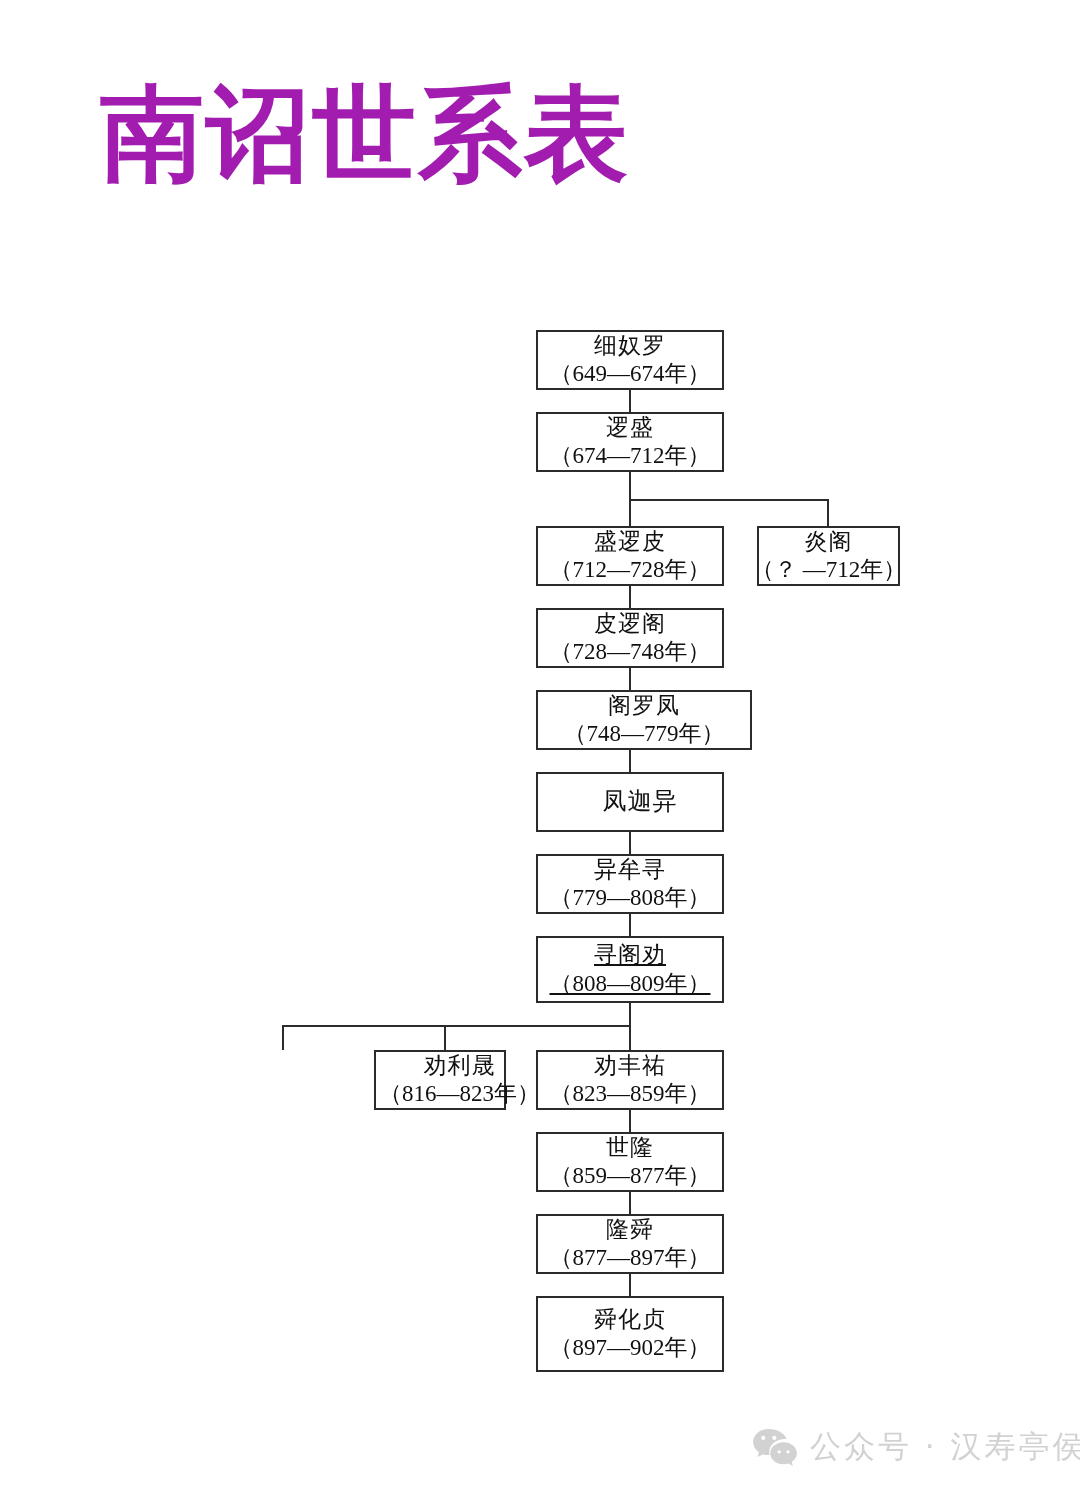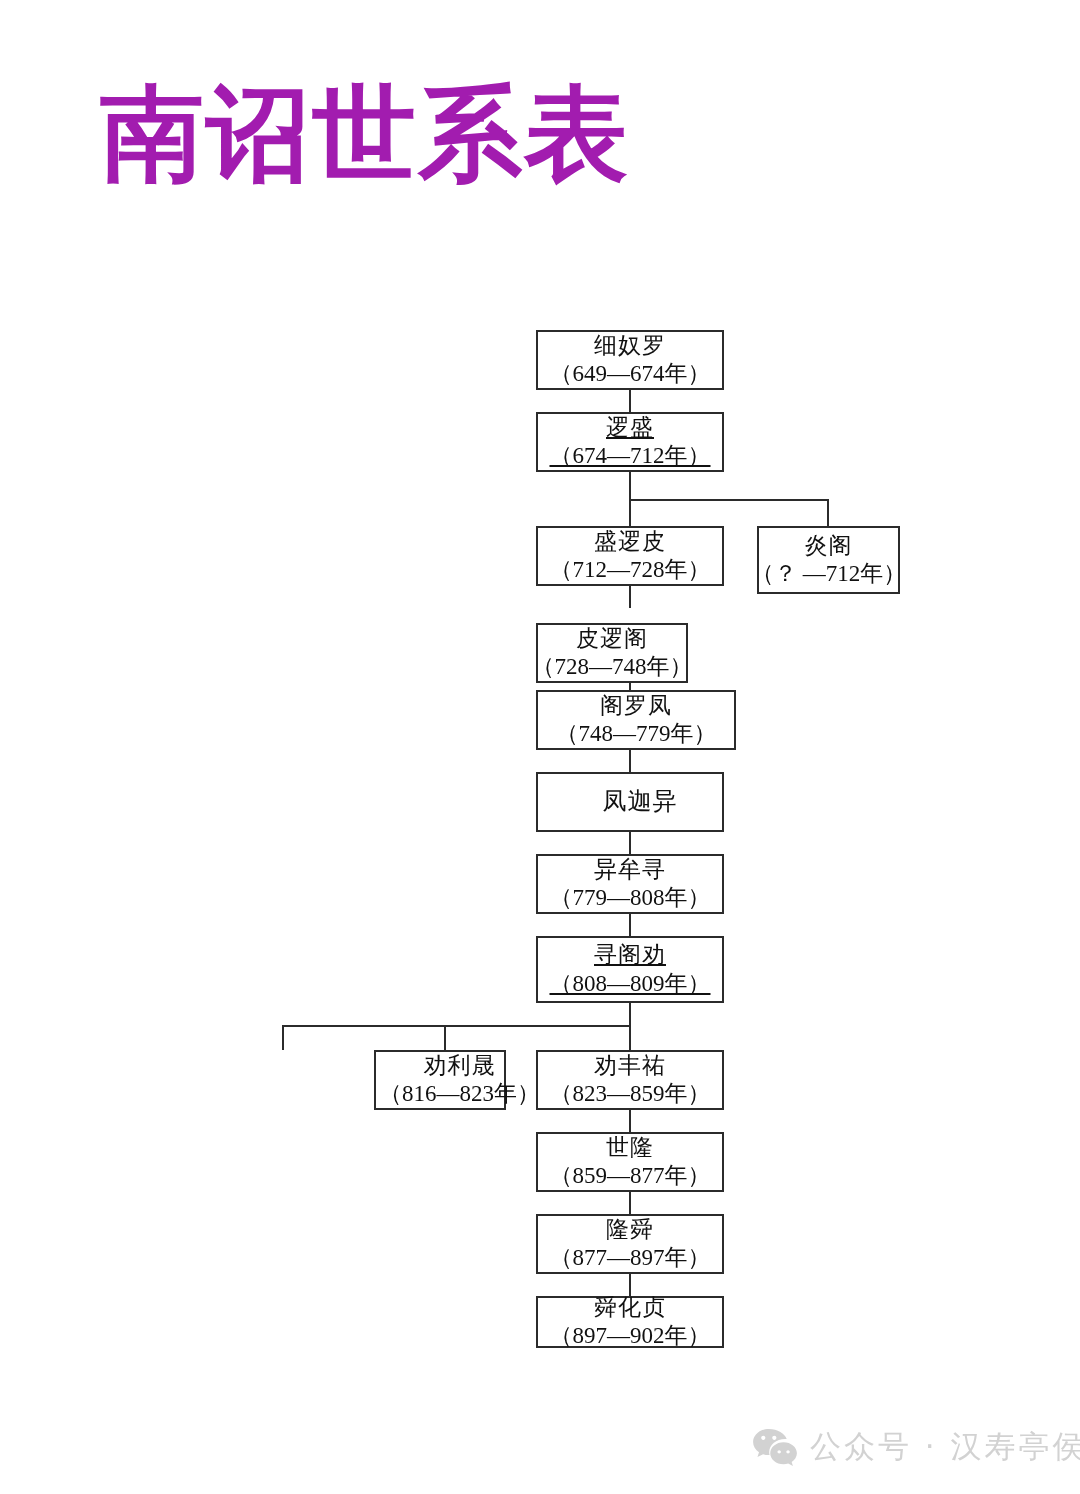--- a/index.html
+++ b/index.html
@@ -130,41 +130,41 @@
 
   <div class="vline" style="left:613px; top:1110px; height:22px;"></div>
   <div class="vline" style="left:613px; top:1192px; height:22px;"></div>
   <div class="vline" style="left:613px; top:1274px; height:22px;"></div>
 
   <div class="node" style="left:520px; top:330px; width:188px; height:60px;">
     <span class="nm">细奴罗</span>
     <span class="yr">（649—674年）</span>
   </div>
 
-  <div class="node" style="left:520px; top:412px; width:188px; height:60px;text-decoration:underline;">
+  <div class="node" style="left:520px; top:412px; width:188px; height:60px;">
     <span class="nm">逻盛</span>
     <span class="yr">（674—712年）</span>
   </div>
 
   <div class="node" style="left:520px; top:526px; width:188px; height:60px;">
     <span class="nm">盛逻皮</span>
     <span class="yr">（712—728年）</span>
   </div>
 
-  <div class="node" style="left:741px; top:526px; width:143px; height:68px;">
+  <div class="node" style="left:741px; top:526px; width:143px; height:60px;">
     <span class="nm">炎阁</span>
     <span class="yr">（？ —712年）</span>
   </div>
 
-  <div class="node" style="left:520px; top:608px; width:152px; height:60px;margin-top:15px;">
+  <div class="node" style="left:520px; top:608px; width:188px; height:60px;">
     <span class="nm">皮逻阁</span>
     <span class="yr">（728—748年）</span>
   </div>
 
-  <div class="node" style="left:520px; top:690px; width:200px; height:60px;">
+  <div class="node" style="left:520px; top:690px; width:216px; height:60px;">
     <span class="nm">阁罗凤</span>
     <span class="yr">（748—779年）</span>
   </div>
 
   <div class="node single" style="left:520px; top:772px; width:188px; height:60px;">
     <span class="nm">凤迦异</span>
   </div>
 
   <div class="node" style="left:520px; top:854px; width:188px; height:60px;">
     <span class="nm">异牟寻</span>
@@ -190,21 +190,21 @@
   <div class="node" style="left:520px; top:1132px; width:188px; height:60px;">
     <span class="nm">世隆</span>
     <span class="yr">（859—877年）</span>
   </div>
 
   <div class="node" style="left:520px; top:1214px; width:188px; height:60px;">
     <span class="nm">隆舜</span>
     <span class="yr">（877—897年）</span>
   </div>
 
-  <div class="node" style="left:520px; top:1296px; width:188px; height:52px;align-items:center;">
+  <div class="node" style="left:520px; top:1296px; width:188px; height:76px;align-items:center;">
     <span class="nm">舜化贞</span>
     <span class="yr">（897—902年）</span>
   </div>
 
 </div>
 
 <div id="footer-watermark">
   <svg class="wechat-icon" viewBox="0 0 48 42">
     <path fill="#d2d2d2" d="M17.5 2C8.4 2 1 8.2 1 15.8c0 4.3 2.4 8.2 6.2 10.7L5.6 31.6l5.9-3.1c1.9.6 3.9.9 6 .9h.8c-.3-1-.4-2-.4-3.1 0-7.6 7.5-13.8 16.7-13.8.6 0 1.1 0 1.7.1C34.4 6.9 26.7 2 17.5 2zm-5.8 7.2c1.2 0 2.2 1 2.2 2.2s-1 2.2-2.2 2.2-2.2-1-2.2-2.2 1-2.2 2.2-2.2zm11.6 0c1.2 0 2.2 1 2.2 2.2s-1 2.2-2.2 2.2-2.2-1-2.2-2.2 1-2.2 2.2-2.2z"></path>
     <path fill="#d2d2d2" d="M47 27.6c0-6.4-6.3-11.6-14-11.6s-14 5.2-14 11.6 6.3 11.6 14 11.6c1.7 0 3.4-.3 4.9-.8l4.9 2.6-1.3-4.3c3.3-2.1 5.5-5.4 5.5-9.1zm-18.6-3.3c1 0 1.8.8 1.8 1.8s-.8 1.8-1.8 1.8-1.8-.8-1.8-1.8.8-1.8 1.8-1.8zm9.3 0c1 0 1.8.8 1.8 1.8s-.8 1.8-1.8 1.8-1.8-.8-1.8-1.8.8-1.8 1.8-1.8z"></path>

